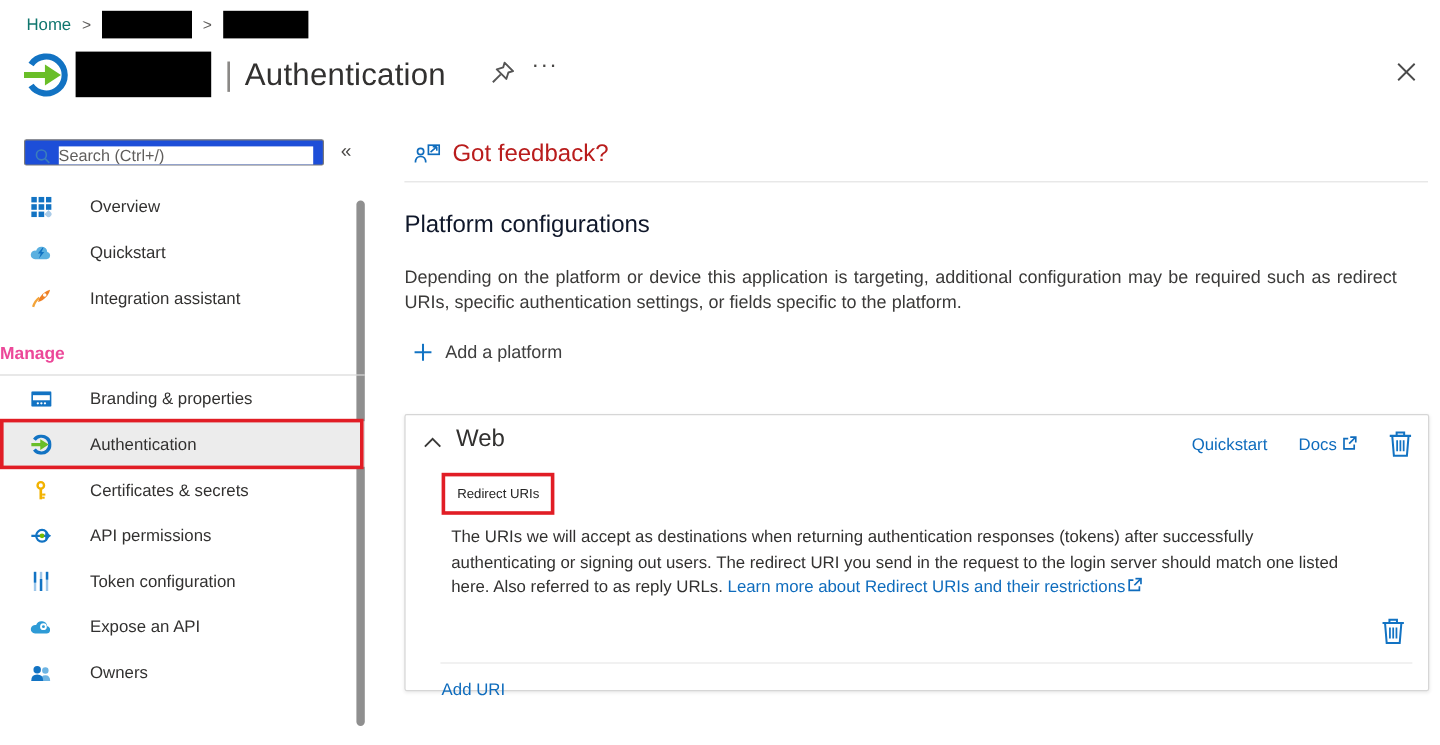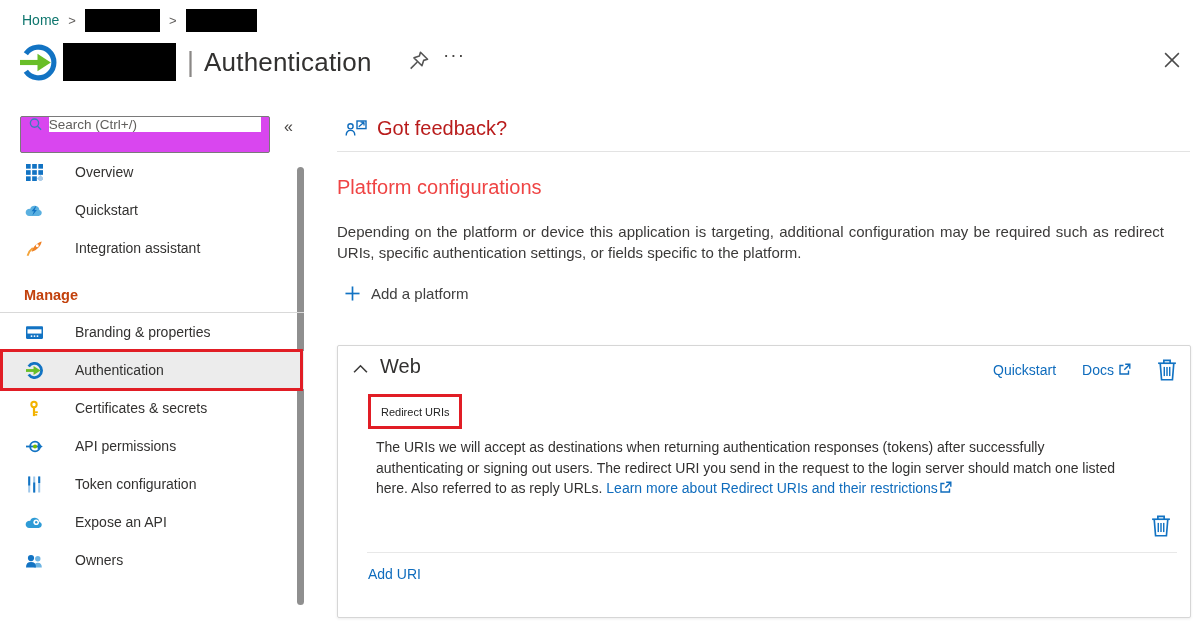--- a/index.html
+++ b/index.html
@@ -20,55 +20,55 @@
   .redact-title { position:absolute; left:63px; top:43px; width:113px; height:38px; background:#000; }
   .page-title-row { position:absolute; left:187px; top:42px; height:40px; display:flex; align-items:center; gap:10px; }
   .title-pipe { font-size:27px; color:#8a8886; font-weight:400; }
   .title-text { font-size:26px; color:#323130; font-weight:400; letter-spacing:.2px; }
   .pin-btn { position:absolute; left:408px; top:50px; width:22px; height:22px; cursor:pointer; }
   .more-btn { position:absolute; left:443px; top:44px; font-size:19px; letter-spacing:1px; color:#484644; cursor:pointer; }
   .close-btn { position:absolute; left:1162px; top:50px; width:20px; height:20px; cursor:pointer; }
 
   
   .sidebar { position:absolute; left:0; top:108px; width:306px; height:513px; }
-  .searchbox { position:absolute; left:20px; top:8px; width:250px; height:37px;
-               border:1px solid #7a7a7a; border-radius:2px; display:flex; align-items:flex-start;
-               padding:0 8px; gap:7px; background:#d946ef; }
+  .searchbox { position:absolute; left:20px; top:8px; width:250px; height:22px;
+               border:1px solid #7a7a7a; border-radius:2px; display:flex; align-items:flex-end;
+               padding:0 8px; gap:7px; background:#1d4ed8; }
   .searchbox input { border:none; outline:none; width:100%; font-size:13.5px;
                      font-family:"Liberation Sans", sans-serif; color:#323130; }
   .searchbox input::placeholder { color:#605e5c; }
   .collapse-btn { position:absolute; left:284px; top:10px; font-size:16px; color:#484644; cursor:pointer; }
   .scroll-thumb { position:absolute; left:297px; top:59px; width:7px; height:438px;
                   background:#8f8f8f; border-radius:4px; cursor:pointer; }
   .nav { position:absolute; left:0; top:45px; width:304px; }
   .nav-item { position:relative; height:38px; display:flex; align-items:center;
               padding-left:25px; gap:32px; cursor:pointer; }
   .nav-item.selected { background:#ececec; }
   .nav-icon { width:18px; height:18px; display:flex; align-items:center; justify-content:center; flex:0 0 18px; }
   .nav-label { font-size:14px; color:#323130; white-space:nowrap; }
-  .nav-section { margin-top:10px; height:36px; display:flex; align-items:center; padding-left:24px;
-                 font-size:14.5px; font-weight:700; color:#c2410c; border-bottom:1px solid #d9d9d9;text-align:right; }
+  .nav-section { margin-top:10px; height:36px; display:flex; align-items:center; 
+                 font-size:14.5px; font-weight:700; color:#ec4899; border-bottom:1px solid #d9d9d9;text-align:right; }
   .annotate { position:absolute; border:3px solid #e11d25; pointer-events:none; }
   .annotate-auth { left:0; top:-2px; right:1px; bottom:-2px; }
 
   
   .main { position:absolute; left:337px; top:108px; width:855px; height:513px; }
   .feedback-row { position:absolute; left:8px; top:6px; height:28px; display:flex; align-items:center;
                   gap:10px; cursor:pointer; }
   .feedback-label { font-size:20px; color:#b91c1c; }
   .main-divider { position:absolute; left:0; right:2px; top:43px; height:1px; background:#e3e3e3; }
 
-  .section-title { position:absolute; left:0; top:68px; font-size:20px; font-weight:400; color:#ef4444; }
+  .section-title { position:absolute; left:0; top:68px; font-size:20px; font-weight:400; color:#0f172a; }
   .section-desc { position:absolute; left:0; top:113px; width:827px; font-size:15px; line-height:21px;
                   color:#3b3a39; text-align:justify; }
   .add-platform { position:absolute; left:8px; top:177px; display:flex; align-items:center; gap:11px; cursor:pointer; }
   .add-platform-label { font-size:15px; color:#404040; }
 
   
-  .card { position:absolute; left:0; top:237px; width:854px; height:273px; background:#fff;
+  .card { position:absolute; left:0; top:237px; width:854px; height:231px; background:#fff;
           border:1px solid #d6d6d6; border-radius:2px; box-shadow:0 1px 3px rgba(0,0,0,.08); }
   .card-chevron { position:absolute; left:15px; top:18px; width:15px; height:10px; cursor:pointer; }
   .card-title { position:absolute; left:42px; top:9px; font-size:20px; font-weight:400; color:#323130; }
   .card-links { position:absolute; right:13px; top:12px; display:flex; align-items:center; gap:26px; }
   .card-link { display:flex; align-items:center; gap:3px; color:#0f6cbd; font-size:14px;
                text-decoration:none; cursor:pointer; }
   .trash-btn { width:20px; height:23px; cursor:pointer; }
   .redirect-heading-box { position:absolute; left:30px; top:48px; border:3px solid #e11d25;
                           padding:5px 10px 6px 10px; display:inline-block; }
   .redirect-heading { font-size:11px; color:#242424; }

